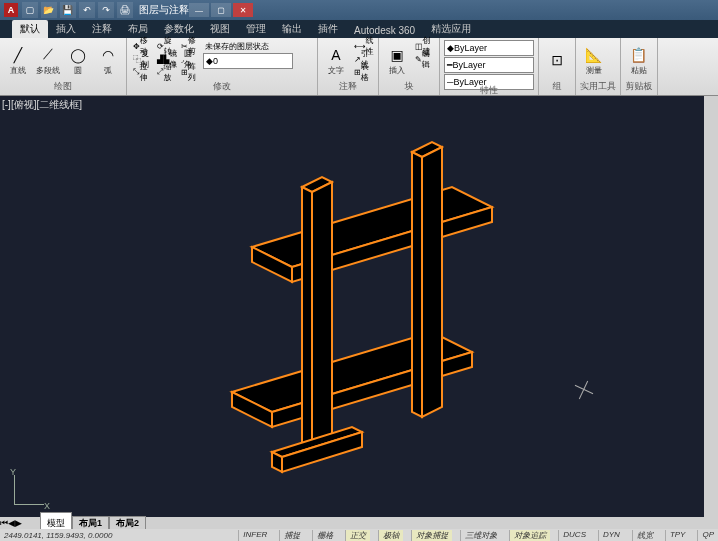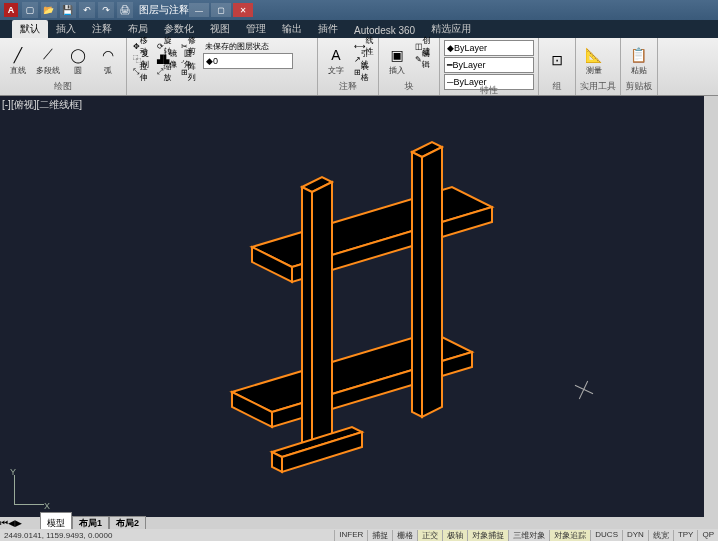--- a/index.html
+++ b/index.html
@@ -49,24 +49,24 @@
 .shelf { position: absolute; left: 50%; top: 50%; transform: translate(-50%, -50%); width: 360px; height: 380px; }
 .shelf svg { width: 100%; height: 100%; }
 
 
 .vscroll { position: absolute; right: 0; top: 96px; width: 14px; bottom: 24px; background: #d0d0d0; }
 .hscroll-area { position: absolute; left: 0; right: 0; bottom: 12px; height: 12px; background: #d0d0d0; display: flex; align-items: center; font-size: 9px; }
 .model-tab { padding: 4px 6px; background: #fff; border: 1px solid #888; margin-left: 18px; font-size: 9px; }
 .layout-tab { padding: 0 6px; border: 1px solid #888; font-size: 9px; font-weight: bold; }
 
 
-.statusbar { position: absolute; left: 0; right: 0; bottom: 0; height: 12px; background: #d8d8d8; display: flex; align-items: center; font-size: 8px; color: #333; }
+.statusbar { position: absolute; left: 0; right: 0; bottom: 0; height: 12px; background: #d8d8d8; display: flex; align-items: center; font-size: 8px; color: #333; font-style: italic; }
 .status-coords { padding: 0 4px; }
 .status-btns { display: flex; margin-left: auto; }
-.status-btn { padding: 0 4px; border-left: 1px solid #aaa; cursor: pointer; background: #e8e8c0; }
+.status-btn { padding: 0 4px; border-left: 1px solid #aaa; cursor: pointer; background: #e8e8c0; margin-left: 8px; }
 .status-btn.off { background: #d8d8d8; }
 </style>
 </head>
 <body>
 
 <div class="titlebar">
   <div class="logo">A</div>
   <div class="qat">
     <div class="qat-btn">▢</div>
     <div class="qat-btn">📂</div>
@@ -136,20 +136,21 @@
       <div class="small-btns">
         <div class="small-btn">✂ <span>修剪</span></div>
         <div class="small-btn">◞ <span>圆角</span></div>
         <div class="small-btn">⊞ <span>阵列</span></div>
       </div>
       <div class="small-btns" style="width:110px">
         <div class="small-btn" style="width:auto">未保存的图层状态</div>
         <div class="layer-combo">◆ <span>0</span></div>
       </div>
     </div>
+    <div class="panel-label">修改</div>
   </div>
 
   <div class="panel">
     <div class="panel-content">
       <div class="big-btn">
           <div class="icon">A</div>
           <div class="lbl">文字</div>
         </div>
       <div class="small-btns">
         <div class="small-btn">⟷ <span>线性</span></div>

